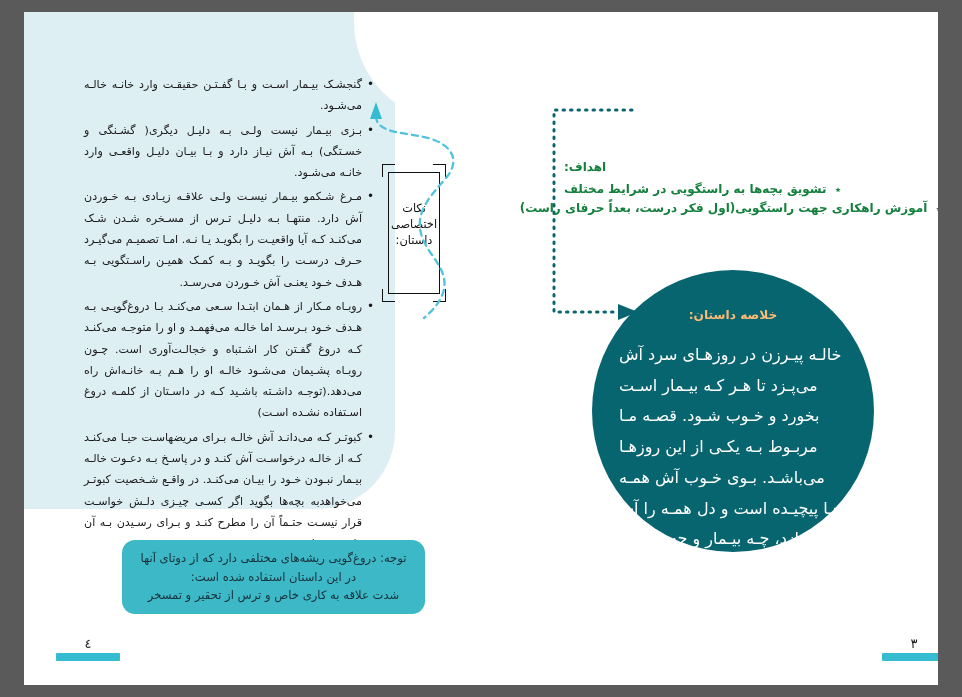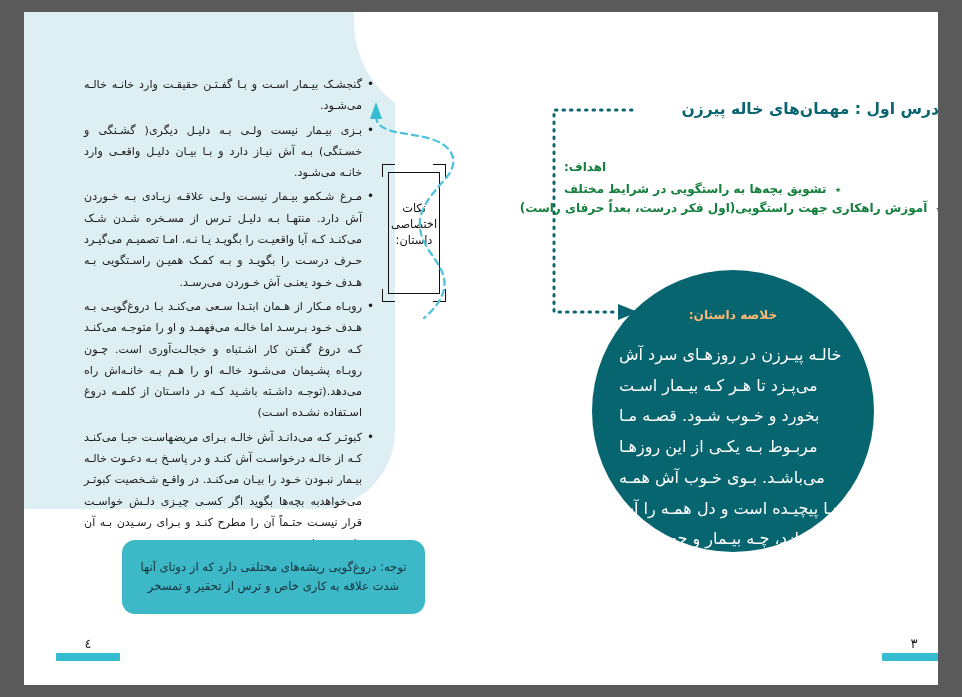--- a/index.html
+++ b/index.html
@@ -290,20 +290,21 @@
   <div id="left-text">
     <p class="bullet-item">گنجشـک بیـمار اسـت و بـا گفـتـن حقیقـت وارد خانـه خالـه می‌شـود.</p>
     <p class="bullet-item">بـزی بیـمار نیست ولـی بـه دلیـل دیگری( گشـنگی و خسـتگی) بـه آش نیـاز دارد و بـا بیـان دلیـل واقعـی وارد خانـه می‌شـود.</p>
     <p class="bullet-item">مـرغ شـکمو بیـمار نیسـت ولـی علاقـه زیـادی بـه خـوردن آش دارد. منتهـا بـه دلیـل تـرس از مسـخره شـدن شـک می‌کنـد کـه آیا واقعیـت را بگویـد یـا نـه. امـا تصمیـم می‌گیـرد حـرف درسـت را بگویـد و بـه کمـک همیـن راسـتگویی بـه هـدف خـود یعنـی آش خـوردن می‌رسـد.</p>
     <p class="bullet-item">روبـاه مـکار از هـمان ابتـدا سـعی می‌کنـد بـا دروغ‌گویـی بـه هـدف خـود بـرسـد اما خالـه می‌فهمـد و او را متوجـه می‌کنـد کـه دروغ گفـتن کار اشـتباه و خجالـت‌آوری است. چـون روبـاه پشـیمان می‌شـود خالـه او را هـم بـه خانـه‌اش راه می‌دهد.(توجـه داشـته باشـید کـه در داسـتان از کلمـه دروغ اسـتفاده نشـده اسـت)</p>
     <p class="bullet-item">کبوتـر کـه می‌دانـد آش خالـه بـرای مریضهاسـت حیـا می‌کنـد کـه از خالـه درخواسـت آش کنـد و در پاسـخ بـه دعـوت خالـه بیـمار نبـودن خـود را بیـان می‌کنـد. در واقـع شـخصیت کبوتـر می‌خواهدبه بچه‌ها بگوید اگر کسـی چیـزی دلـش خواسـت قرار نیسـت حتـماً آن را مطرح کنـد و بـرای رسـیدن بـه آن طرح و برنامـه بریـزد.</p>
   </div>
 
   <div id="note-box">
     <div class="note-line">توجه:  دروغ‌گویی ریشه‌های مختلفی دارد که از دوتای آنها</div>
+    <div class="note-line">در این داستان استفاده شده است:</div>
     <div class="note-line">شدت علاقه به کاری خاص و ترس از تحقیر و تمسخر</div>
   </div>
 
   <div id="bracket-frame">
     <div class="frame-rect"></div>
     <div class="corner tl"></div>
     <div class="corner tr"></div>
     <div class="corner bl"></div>
     <div class="corner br"></div>
     <div class="frame-label">
@@ -316,21 +317,20 @@
   <svg id="squiggle" viewBox="0 0 130 240" xmlns="http://www.w3.org/2000/svg">
     <path d="M 22 30
              C 22 48, 52 46, 74 52
              C 100 59, 106 76, 92 92
              C 76 110, 64 124, 66 142
              C 68 162, 86 174, 90 192
              C 93 208, 82 222, 70 232" fill="none" stroke="#4fc3dd" stroke-width="2.3" stroke-dasharray="6 5" stroke-linecap="round"></path>
     <polygon points="22,16 16,33 28,33" fill="#35bcd0"></polygon>
   </svg>
 
-  <div id="lesson-title">درس اول : مهمان‌های خاله پیرزن</div>
 
   <svg id="connector" viewBox="0 0 130 222" xmlns="http://www.w3.org/2000/svg">
     <path d="M 88 6 L 10 6 L 10 208 L 74 208" fill="none" stroke="#0b6570" stroke-width="3" stroke-dasharray="1.5 6" stroke-linecap="round"></path>
     <polygon points="94 208, 74 200, 74 216" fill="#0b6570"></polygon>
   </svg>
 
   <div id="objectives">
     <div class="obj-heading">اهداف:</div>
     <div class="obj-item">
       <span class="star">٭</span>

